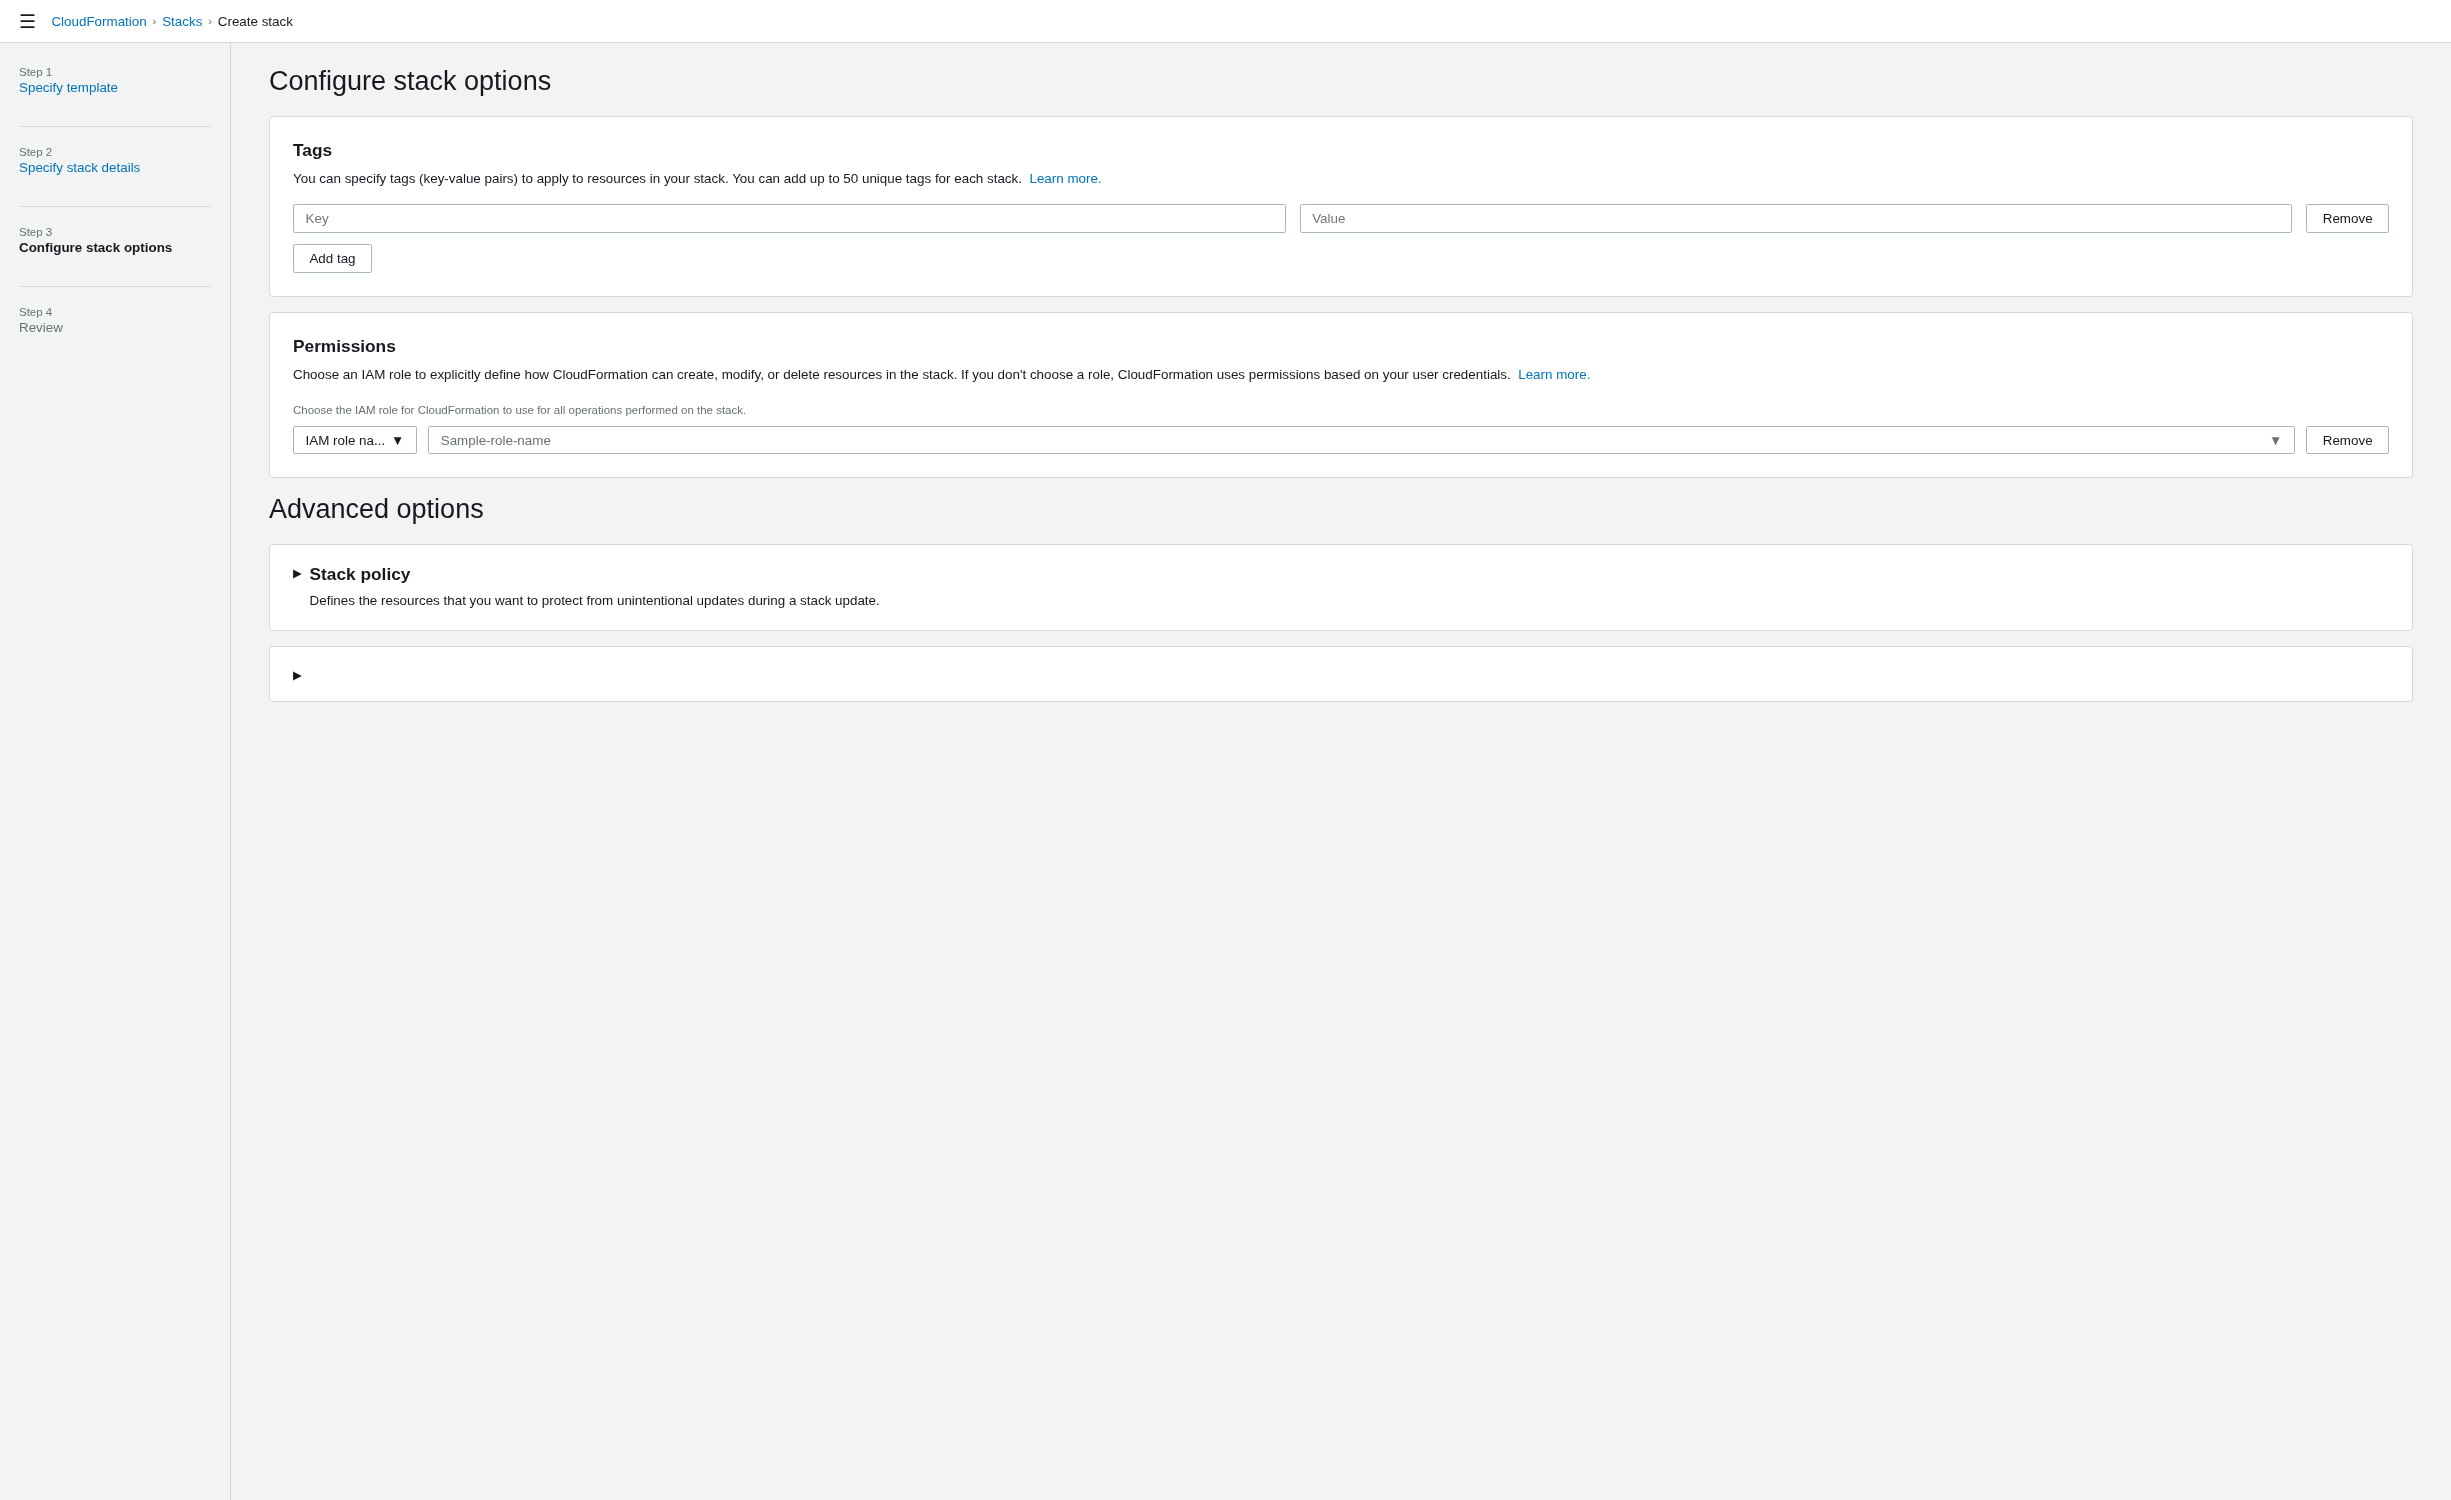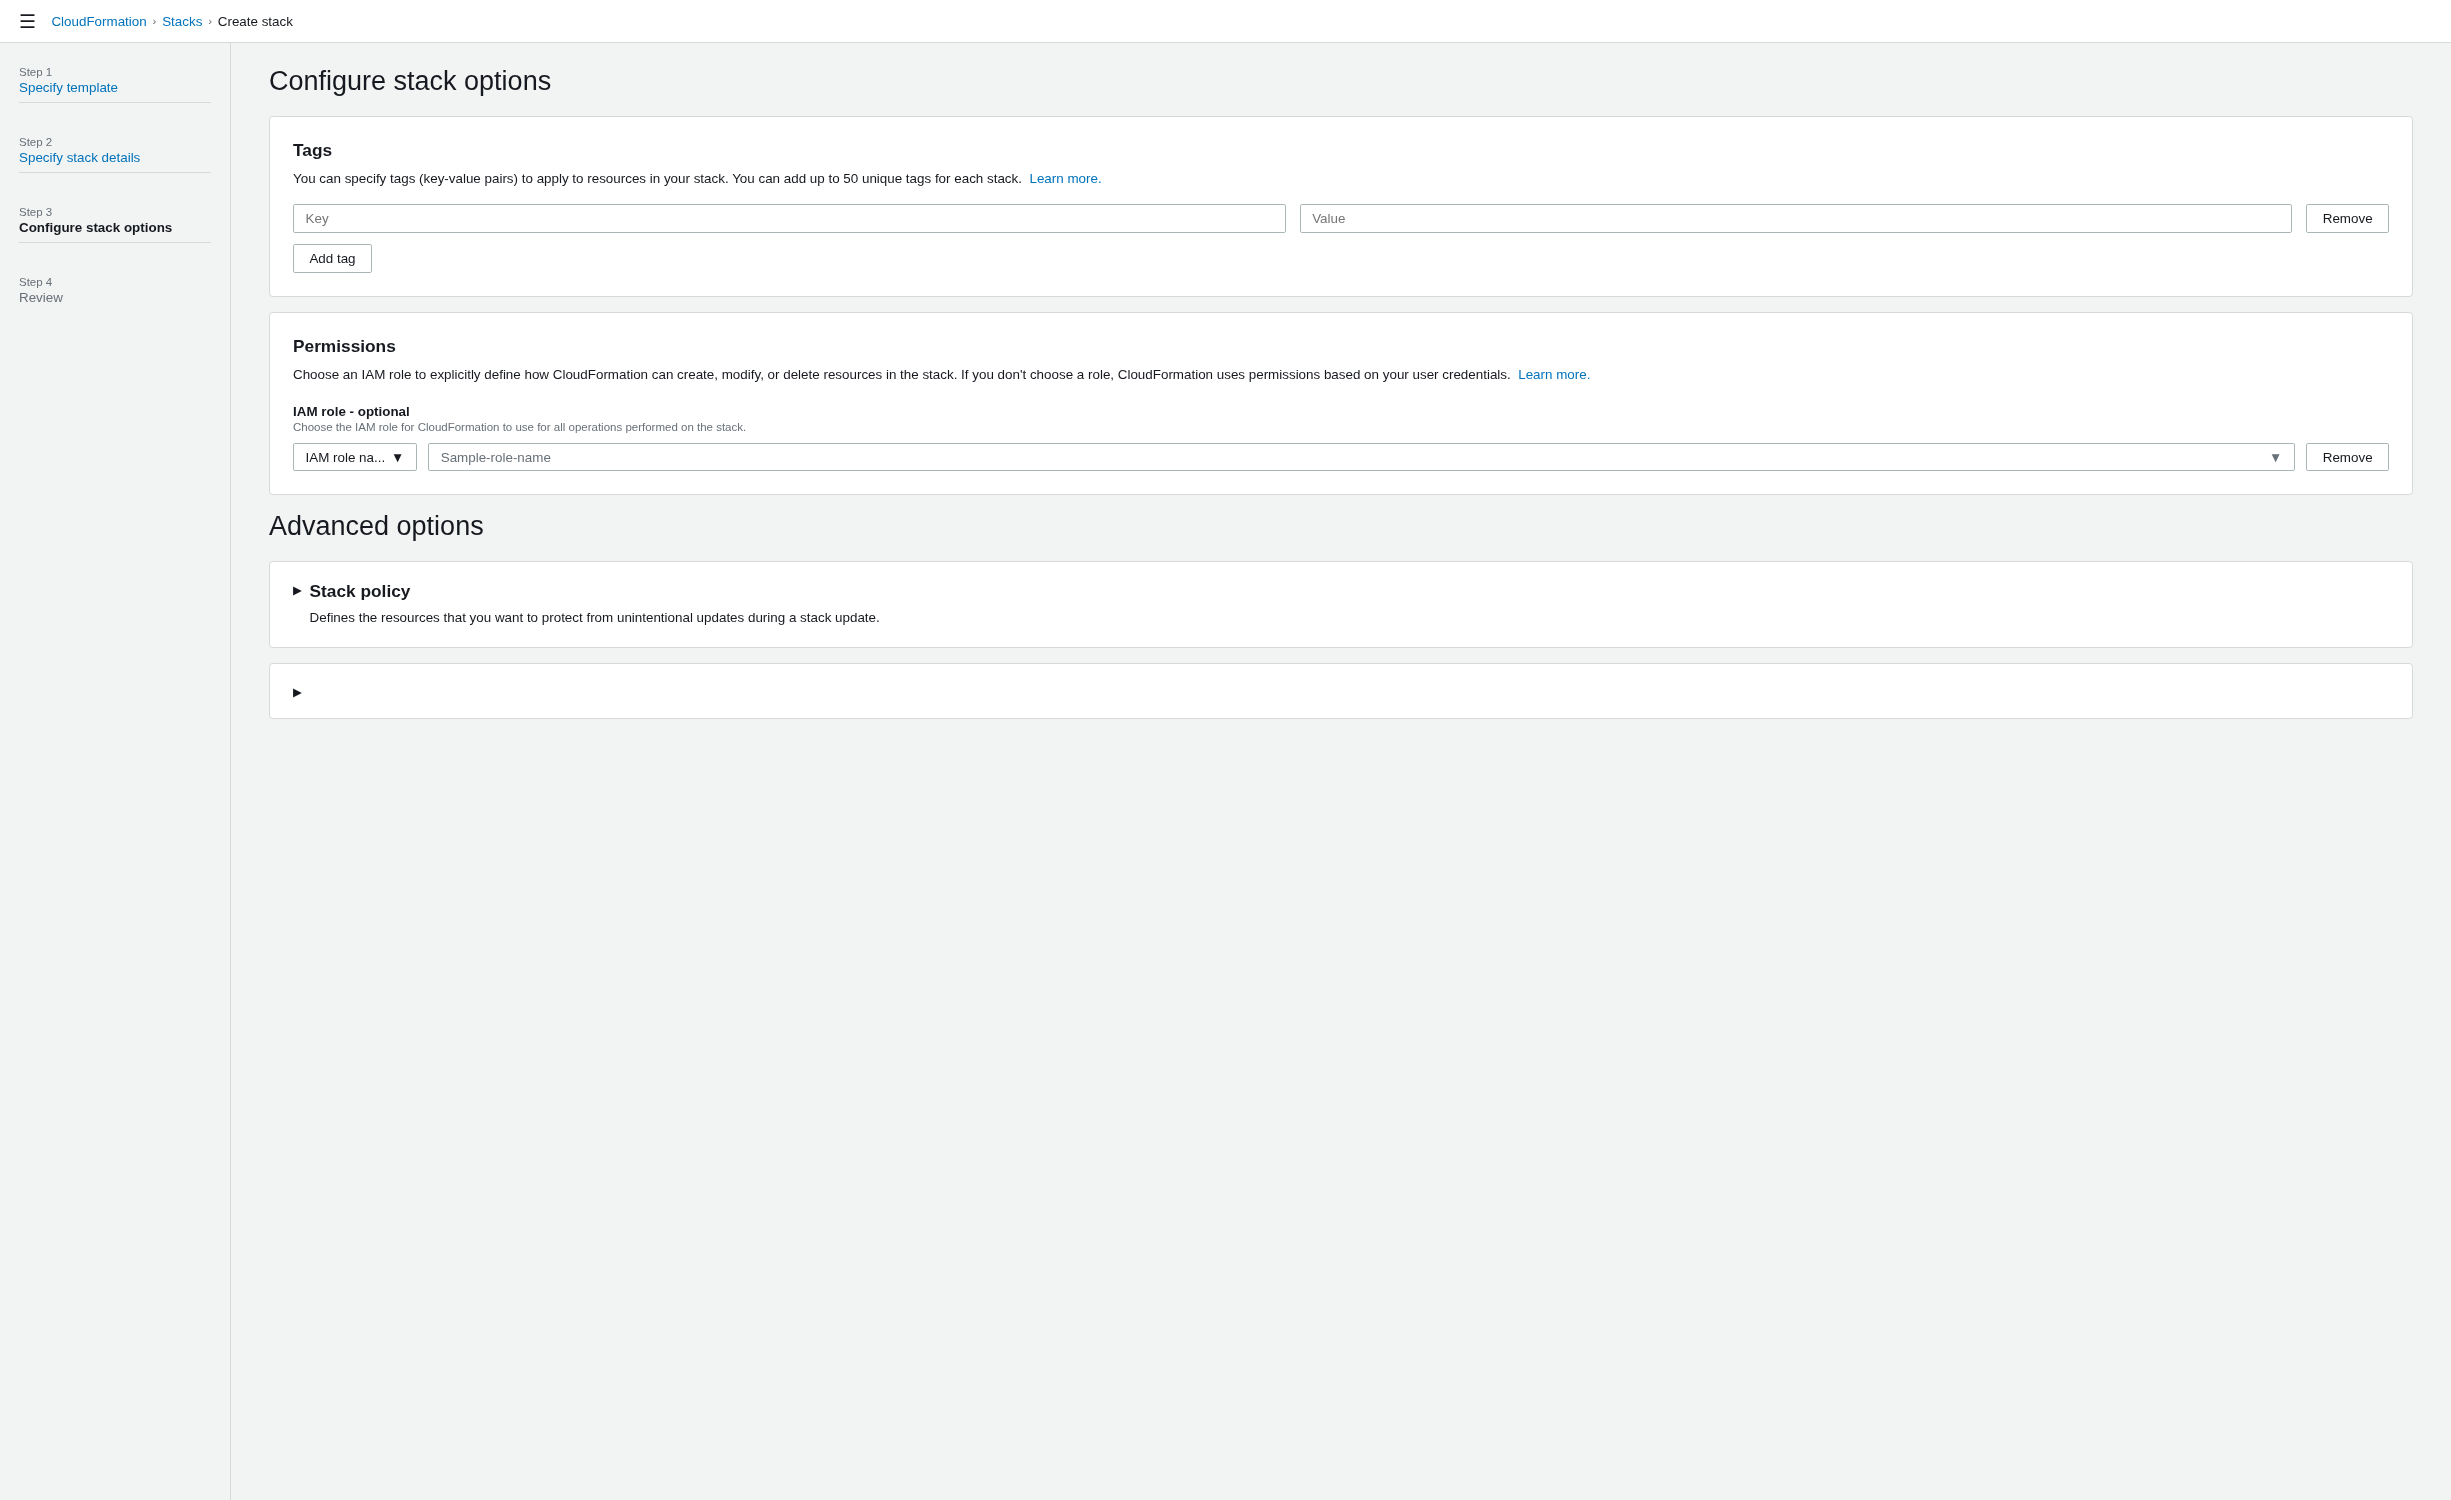--- a/index.html
+++ b/index.html
@@ -41,22 +41,22 @@
     }
 
     .sidebar {
       width: 231px;
       min-width: 231px;
       background: #f2f3f3;
       padding: 23px 19px;
       border-right: 1px solid #d5d9d9;
     }
     .sidebar-step {
-      margin-bottom: 33px;
-      padding-bottom: 7px;
+      margin-bottom: 19px;
+      padding-bottom: 31px;
       border-bottom: 1px solid #d5d9d9;
     }
     .sidebar-step:last-child {
       border-bottom: none;
     }
     .step-number {
       font-size: 11.5px;
       color: #687078;
       margin-bottom: 1.9px;
     }
@@ -285,21 +285,20 @@
       </div>
       <button class="btn-add-tag">Add tag</button>
     </div>
 
     <div class="section-card">
       <h2 class="section-title">Permissions</h2>
       <p class="section-description permissions-desc">
         <span>Choose an IAM role to explicitly define how CloudFormation can create, modify, or delete resources in the stack. If you don't choose a role, CloudFormation uses permissions based on your user credentials.</span>
         &nbsp;<a href="#">Learn more.</a>
       </p>
-      <div class="iam-role-label">IAM role - optional</div>
       <div class="iam-role-sublabel">Choose the IAM role for CloudFormation to use for all operations performed on the stack.</div>
       <div class="iam-role-row">
         <button class="select-btn">
           <span>IAM role na...</span>
           <span>▼</span>
         </button>
         <div class="select-dropdown">
           <span>Sample-role-name</span>
           <span>▼</span>
         </div>

